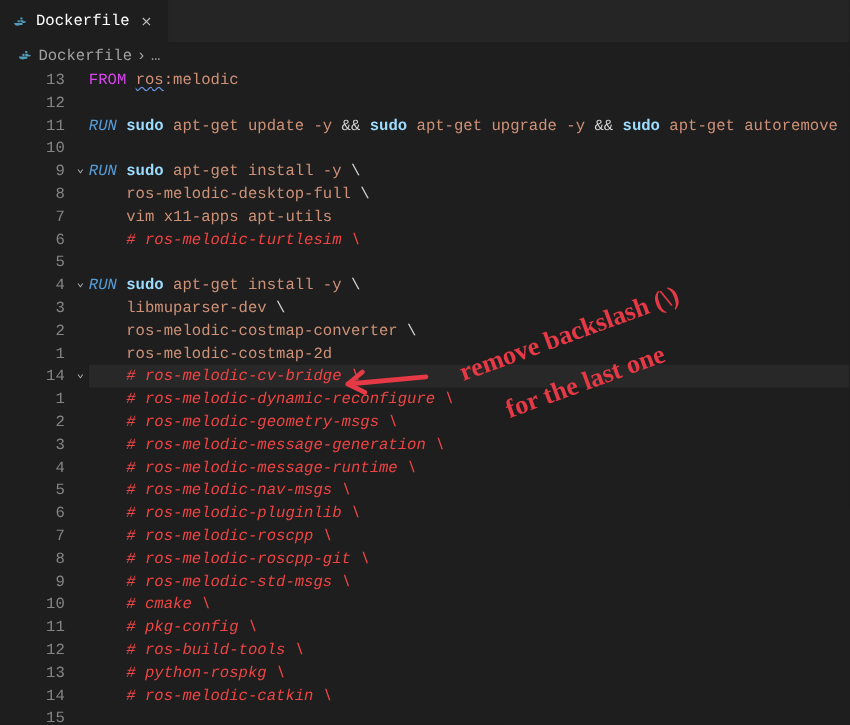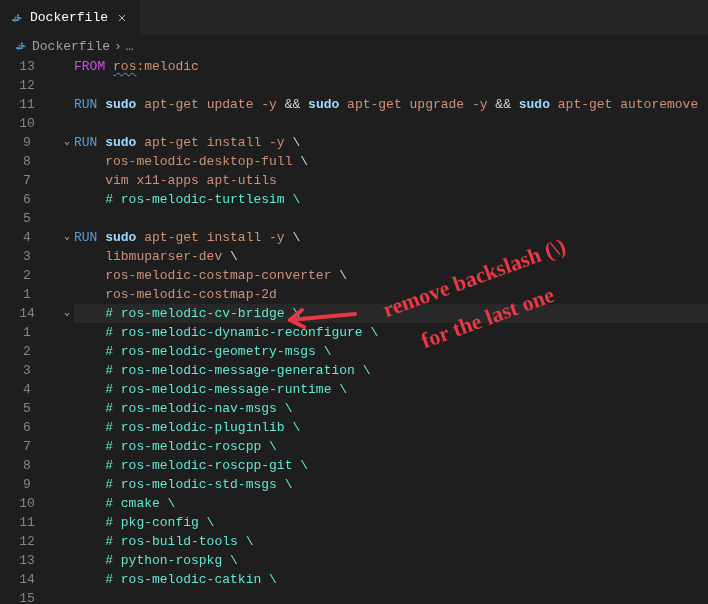--- a/index.html
+++ b/index.html
@@ -54,21 +54,21 @@
   }
   .breadcrumb .tab-icon { color: #519aba; }
   .bc-sep { color: #a0a0a0; }
   .editor {
     display: flex;
     height: calc(100% - 57px);
     position: relative;
   }
   .gutter {
     width: 60px;
-    text-align: center;
+    text-align: right;
     padding-right: 6px;
     color: #858585;
     user-select: none;
     flex-shrink: 0;
   }
   .fold-col {
     width: 14px;
     flex-shrink: 0;
     color: #c5c5c5;
   }
@@ -80,24 +80,24 @@
   .line {
     height: 19px;
     line-height: 19px;
     display: flex;
   }
   .line.active { background: #282828; }
   .gutter .num { height: 19px; line-height: 19px; }
   .fold-col .f { height: 19px; line-height: 19px; display:flex; align-items:center; justify-content:center;}
   .fold-icon { font-size: 10px; color: #c5c5c5; transform: translateY(-1px);}
   .kw-from { color: #d946ef; }
-  .kw-run { color: #569cd6; }
+  .kw-run { color: #569cd6; font-style: italic; }
   .cmd { color: #9cdcfe; font-weight: bold; }
   .str { color: #ce9178; }
-  .cmt { color: #5eead4; }
+  .cmt { color: #ef4444; font-style: italic; }
   .op { color: #d4d4d4; }
   .squig {
     text-decoration: underline wavy #6796e6;
     text-decoration-thickness: 1px;
     text-underline-offset: 2px;
   }
   .annotation-layer {
     position: absolute;
     top: 0; left: 0; width: 100%; height: 100%;
     pointer-events: none;

